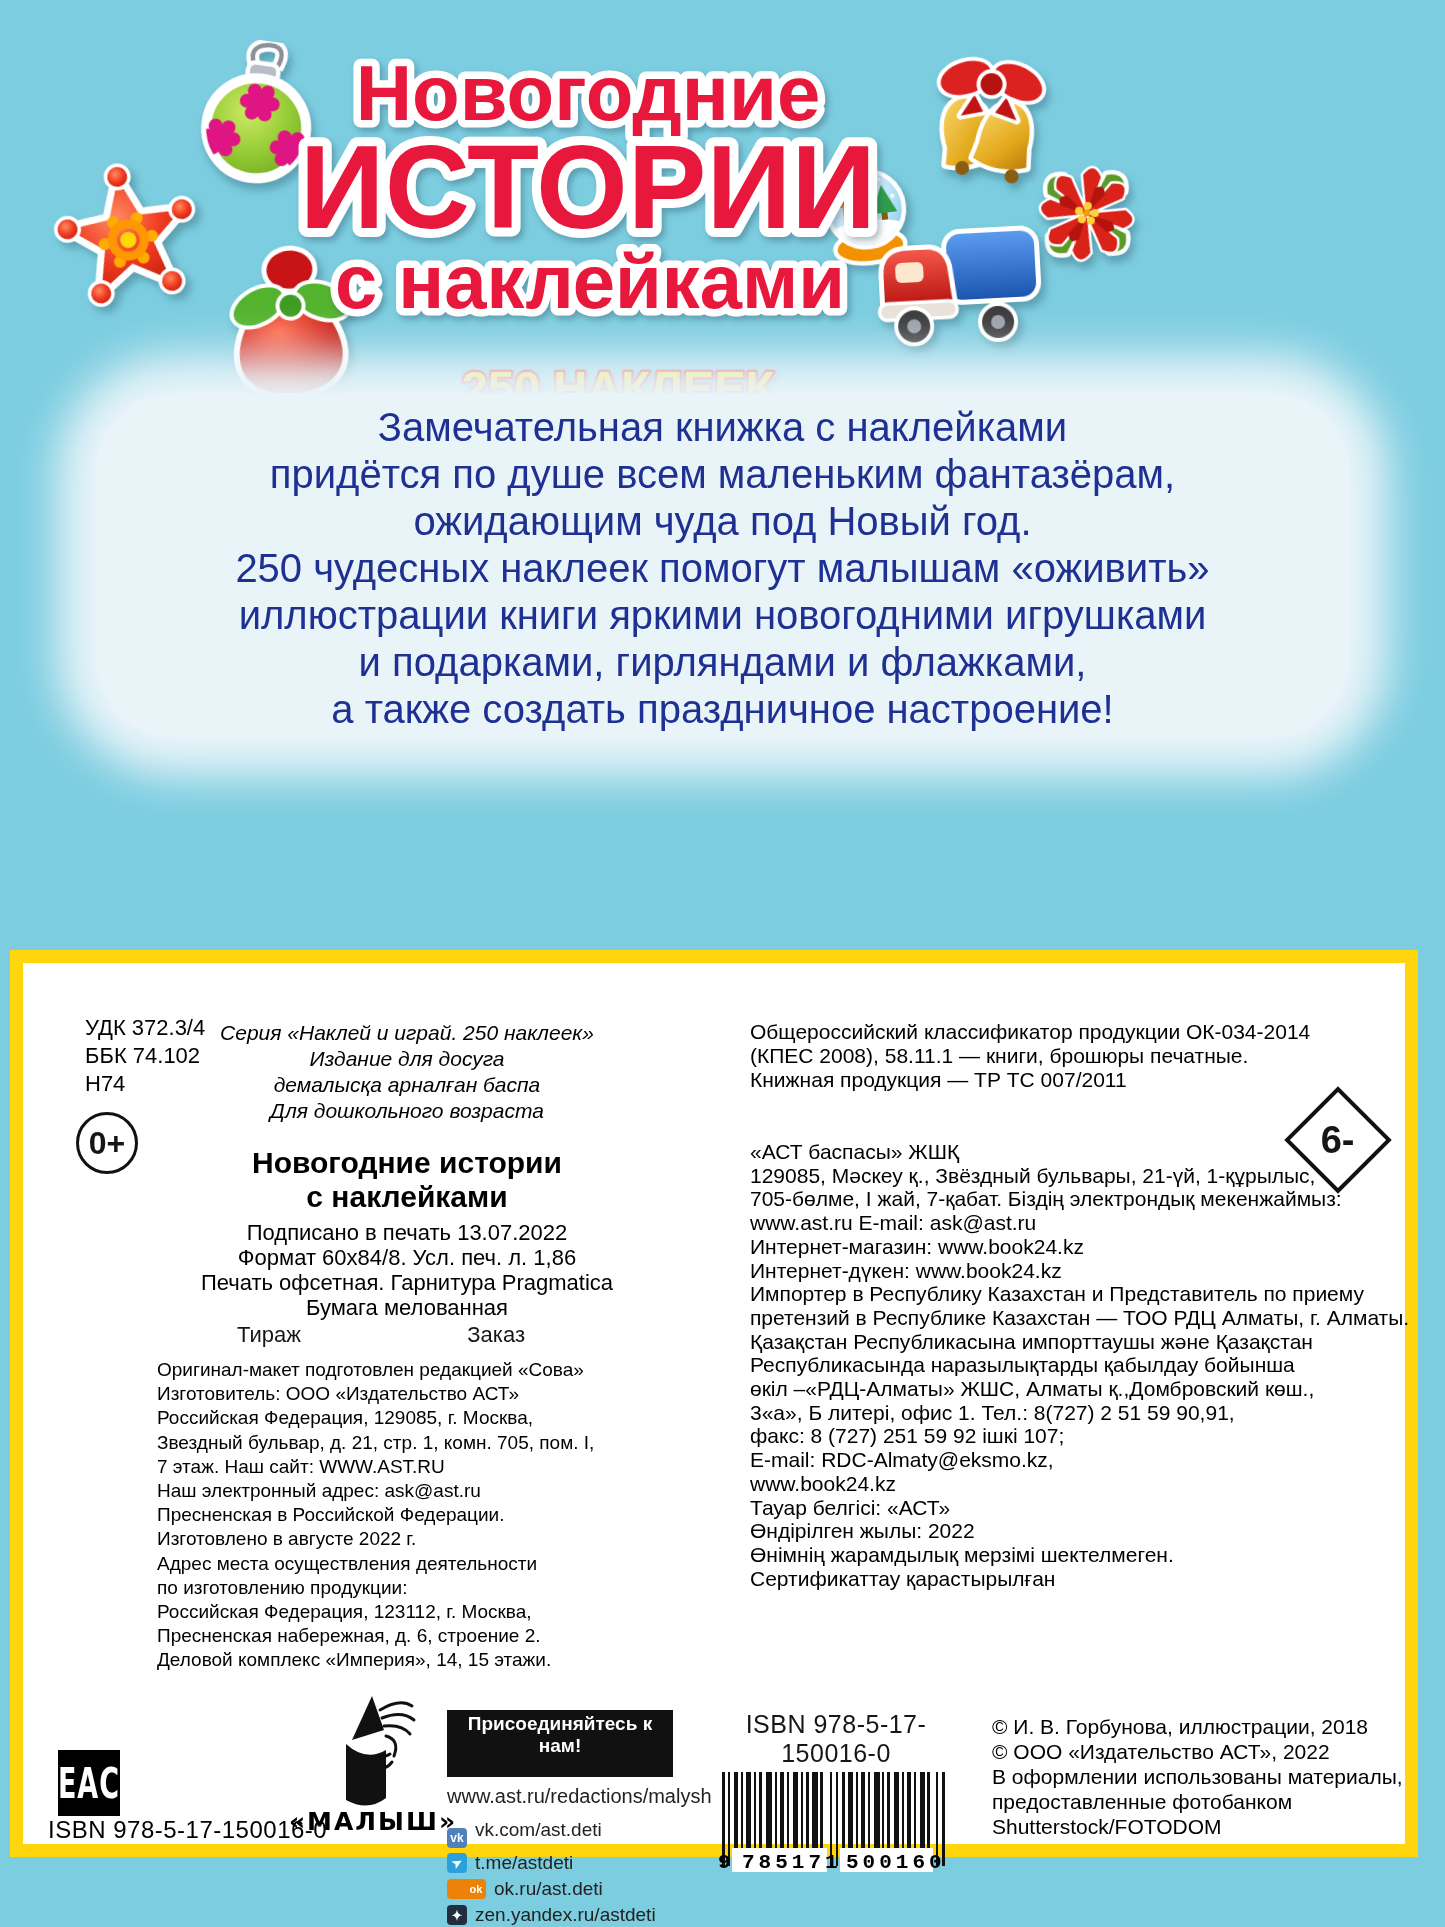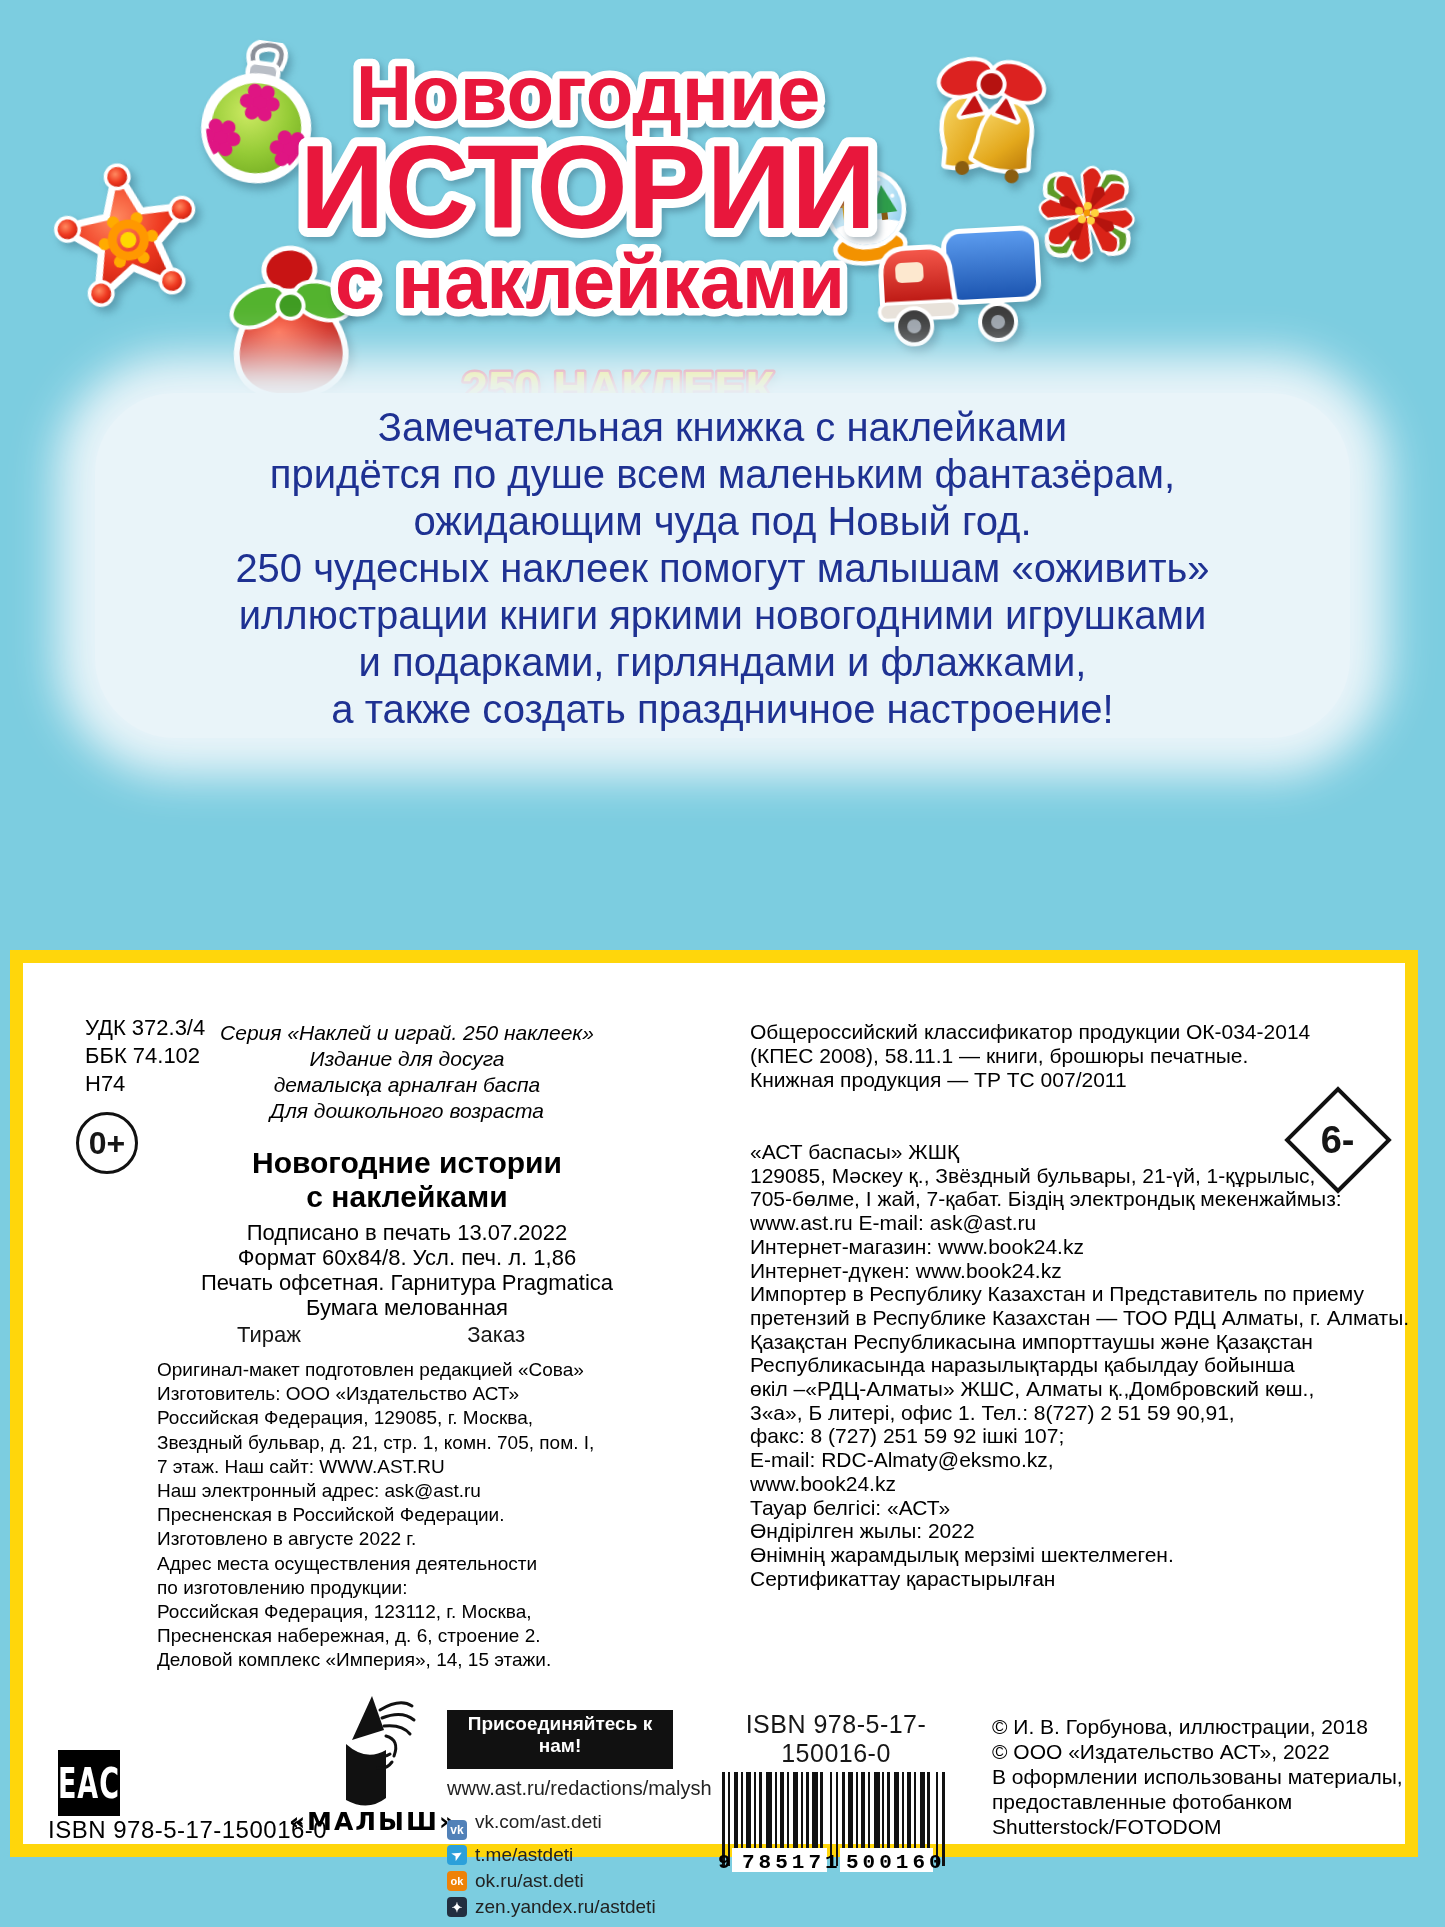--- a/index.html
+++ b/index.html
@@ -45,29 +45,29 @@
        display:flex;align-items:center;justify-content:center;}
   .eac span{transform:scaleY(1.55);font-weight:700;font-size:27px;letter-spacing:1px;
             font-family:"DejaVu Sans",sans-serif;}
   .isbn-left{left:48px;top:1818px;font-size:24px;letter-spacing:.5px;}
 
   .malysh{position:absolute;left:288px;top:1692px;}
   .malysh text{font-family:"DejaVu Sans",sans-serif;font-weight:700;}
 
   .join{position:absolute;left:447px;top:1710px;width:226px;}
   .join-banner{background:#111;color:#fff;text-align:center;font-size:19px;font-weight:700;
-               padding:3px 0 12px 0;}
+               padding:3px 0 20px 0;}
   .join-url{font-size:20px;margin-top:8px;color:#222;}
   .social-row{display:flex;align-items:center;gap:8px;margin-top:4px;font-size:19px;color:#222;}
   .s-icon{width:20px;height:20px;border-radius:4px;color:#fff;display:flex;align-items:center;
           justify-content:center;font-size:12px;font-weight:700;flex:0 0 auto;}
   .ic-vk{background:#5181b8;margin-top:16px;}
   .ic-tg{background:#2ba0da;}
   .ic-tg i{font-style:normal;display:inline-block;transform:rotate(-30deg);}
-  .ic-ok{background:#ee8208;font-size:11px;}
+  .ic-ok{background:#ee8208;font-size:11px;padding-left:19px;}
   .ic-zen{background:#222e3f;font-size:13px;}
 
   .barcode{position:absolute;left:716px;top:1710px;width:240px;text-align:center;}
   .barcode-label{font-size:25px;letter-spacing:.5px;margin-bottom:4px;}
   .bc-digits{font-family:"Liberation Mono",monospace;font-size:21px;font-weight:700;}
 
   .copyright{left:992px;top:1714px;font-size:21px;line-height:25px;}
 
   .sticker{position:absolute;filter:drop-shadow(4px 6px 4px rgba(30,70,90,.35));}
 </style>

